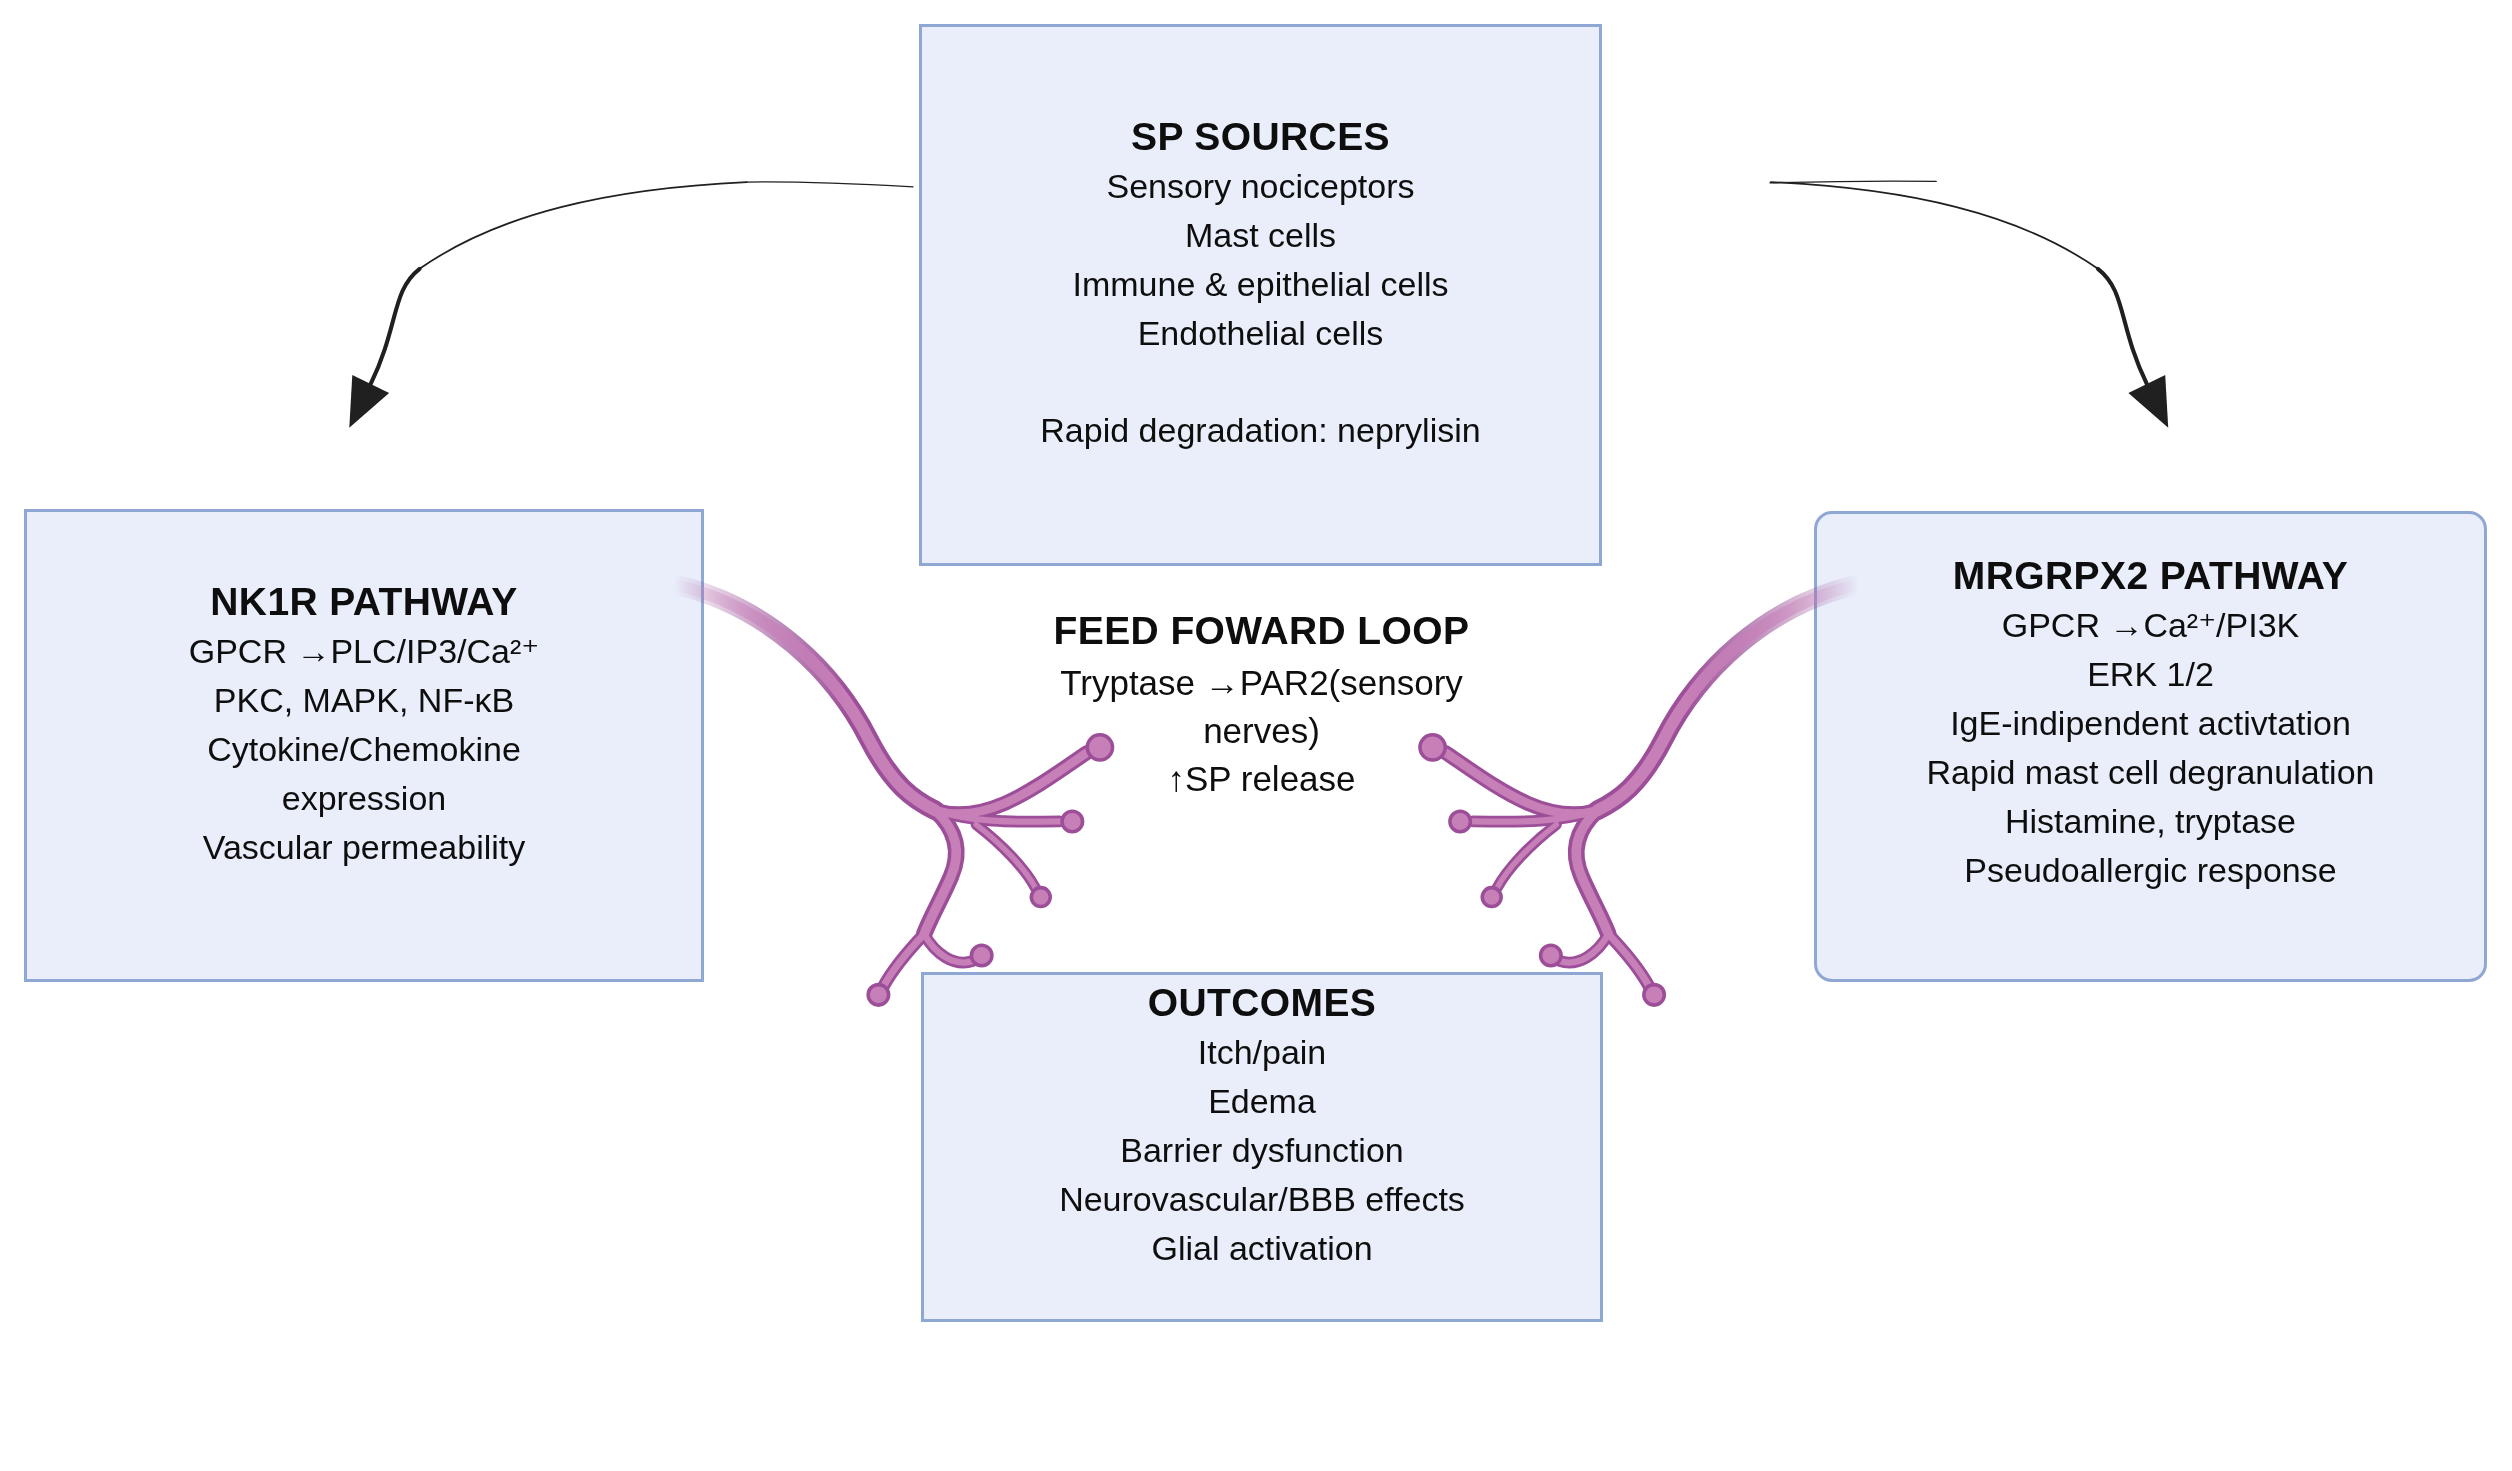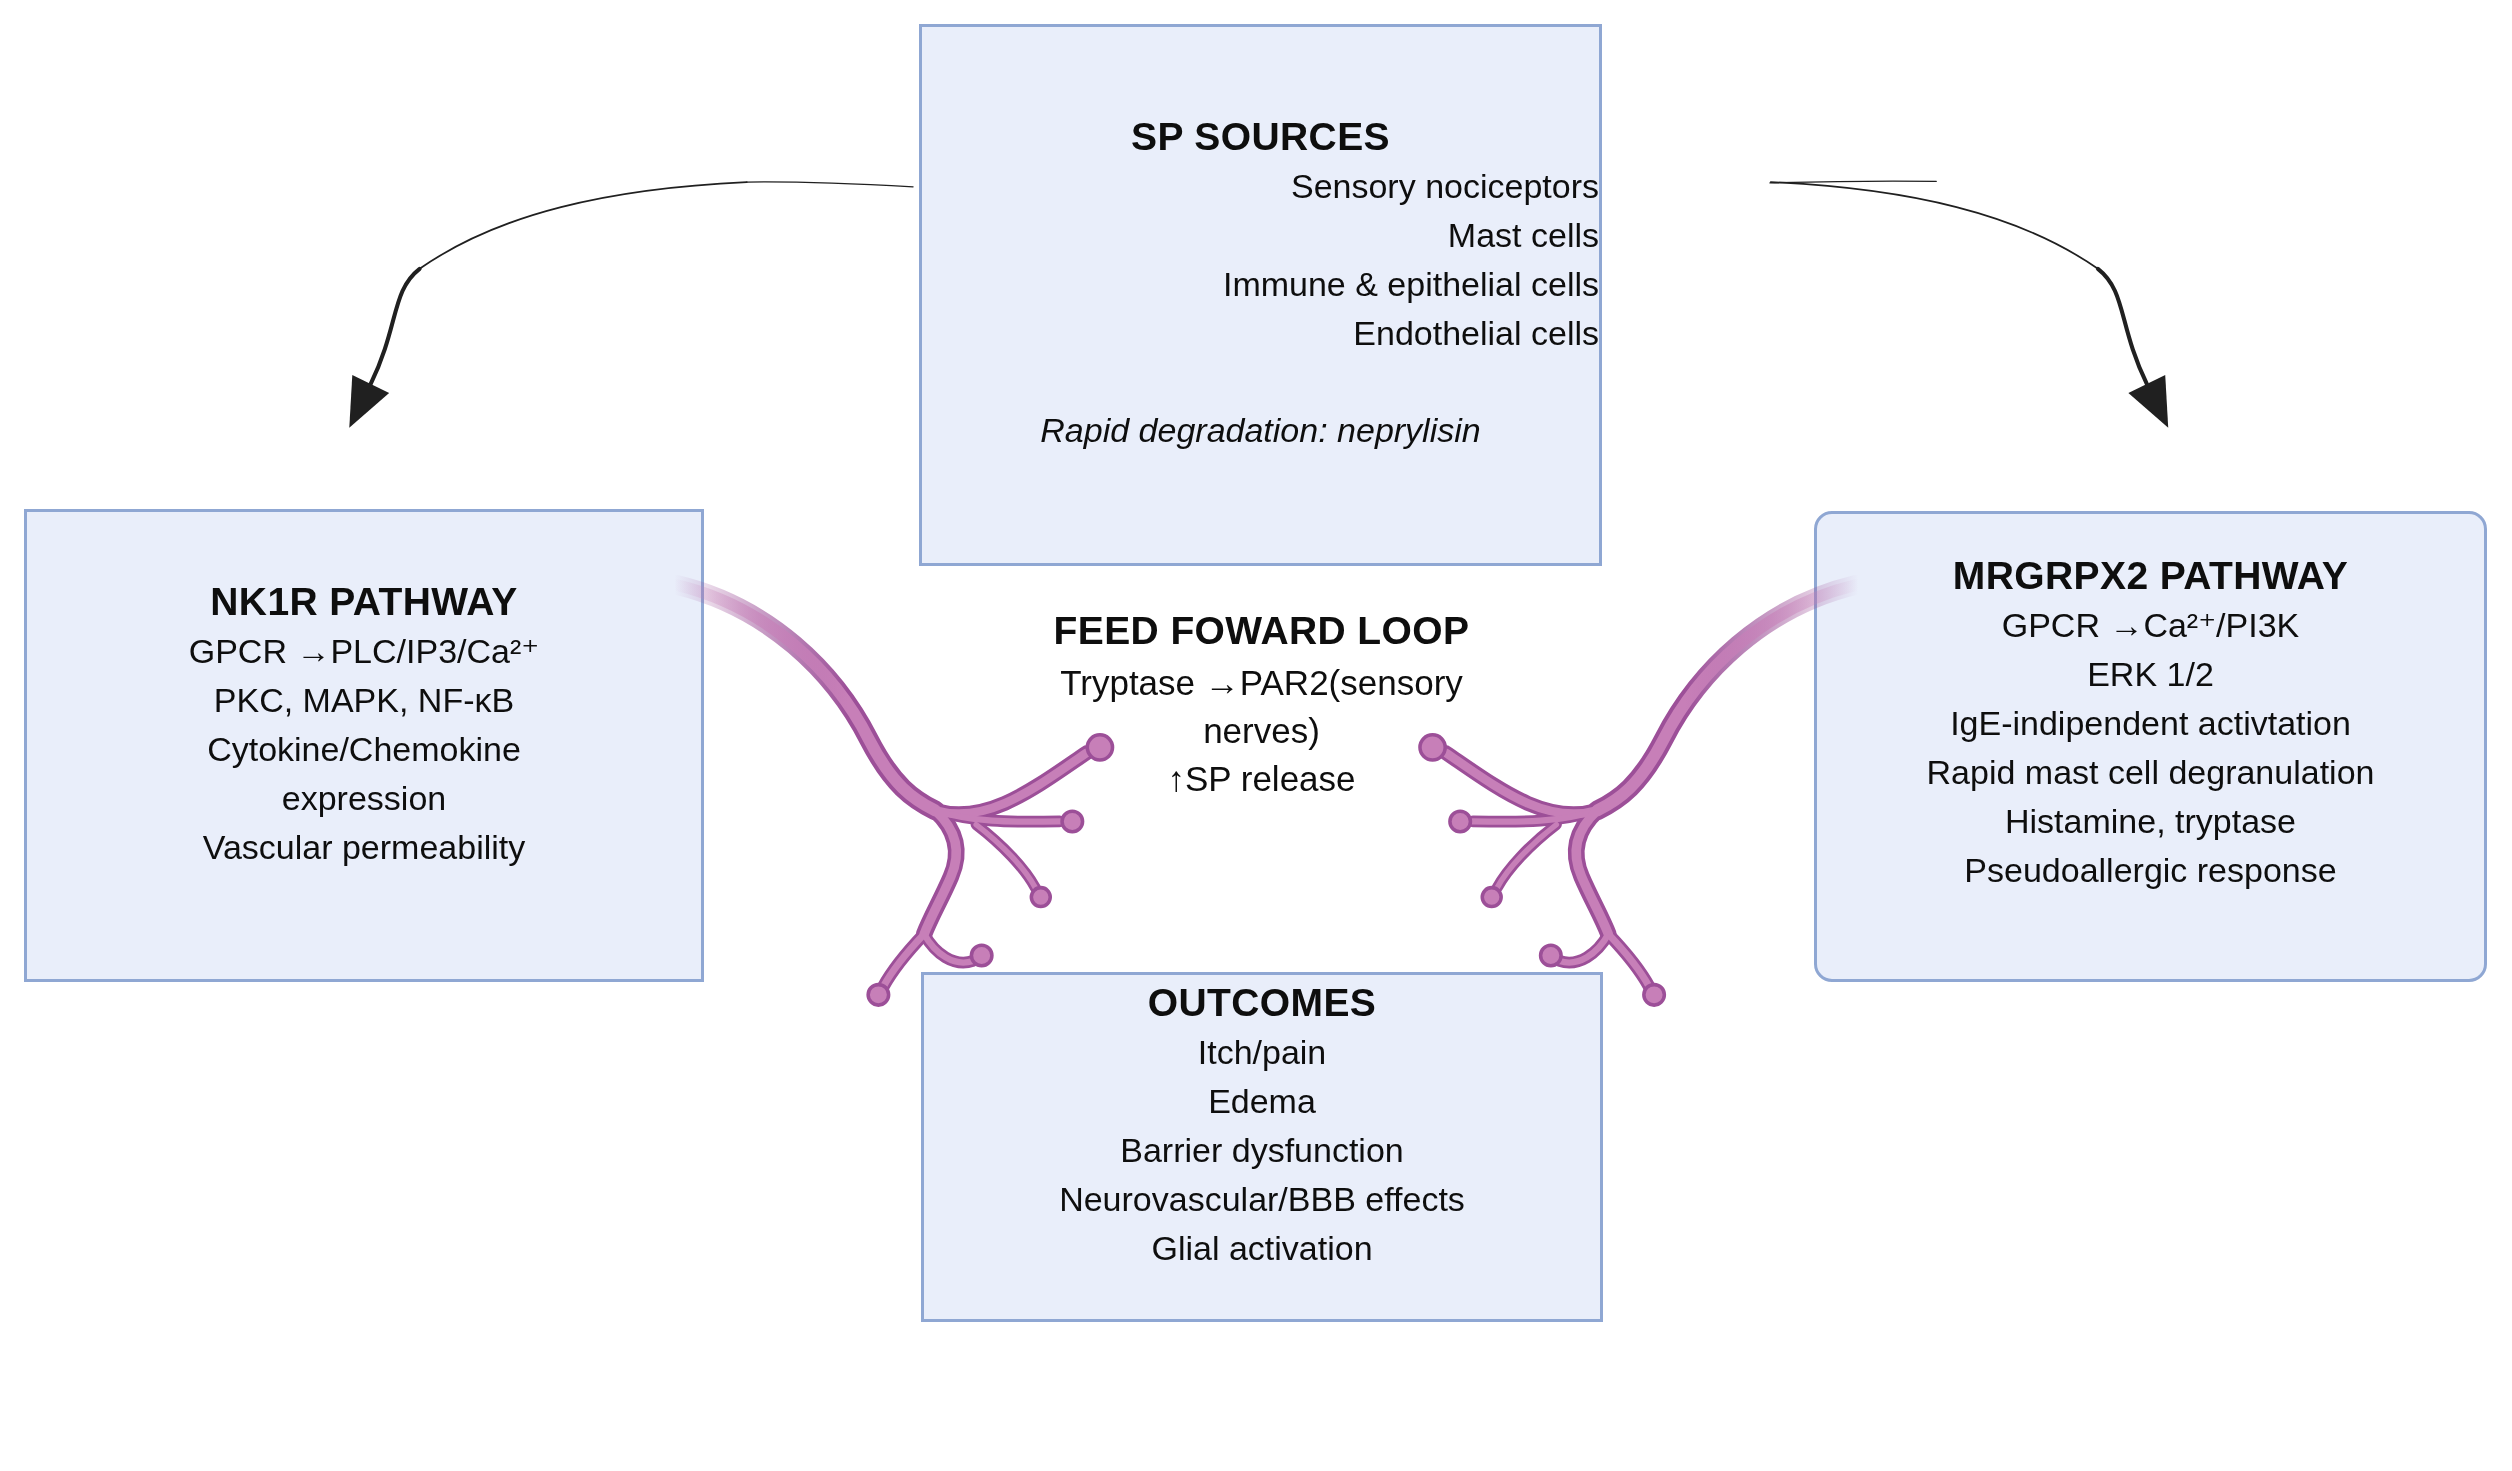--- a/index.html
+++ b/index.html
@@ -38,22 +38,22 @@
     line-height: 49px;
     color: var(--text, #0e0e0e);
   }
   .box-title {
     font-size: 39px;
     font-weight: bold;
     line-height: 50px;
     letter-spacing: 0.4px;
   }
   .box-lines, .center-lines { width: 100%; }
-  .box-note { margin-top: 48px; font-style: italic; }
-  .box-sp       { left: 919px; top: 24.4px;   width: 683px; height: 542px; padding-bottom: 24px; text-align: right; }
+  .box-note { margin-top: 48px; }
+  .box-sp       { left: 919px; top: 24.4px;   width: 683px; height: 542px; padding-bottom: 24px; }
   .box-nk1r     { left: 24px;   top: 509px;  width: 680px; height: 473px; padding-bottom: 43px; }
   .box-mrgrpx2  { left: 1814px; top: 511px;  width: 673px; height: 471px; padding-bottom: 47px; border-radius: 18px; }
   .box-outcomes { left: 921px; top: 972px; width: 682px; height: 350px; padding-bottom: 43px; }
   .center-block {
     position: absolute;
     z-index: 3;
     left: 899px;
     top: 606px;
     width: 725px;
     text-align: center;

